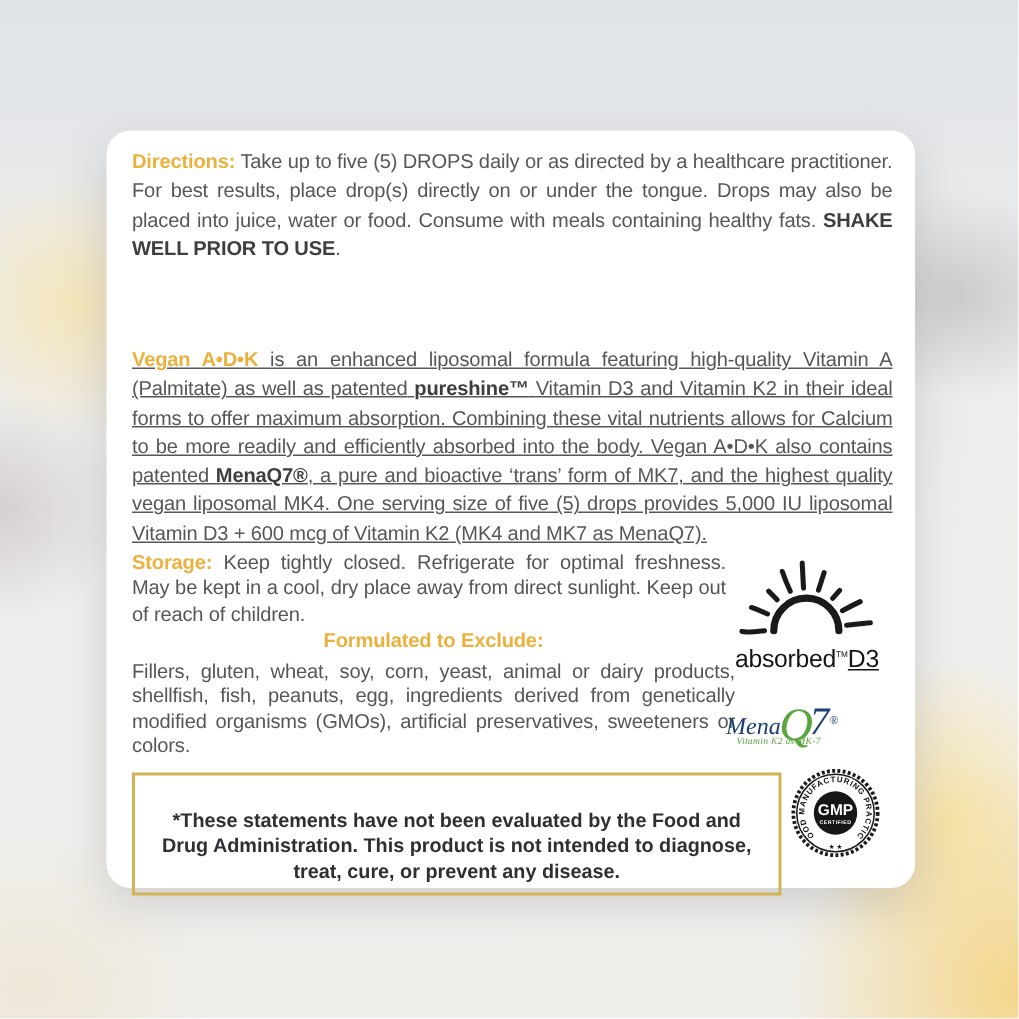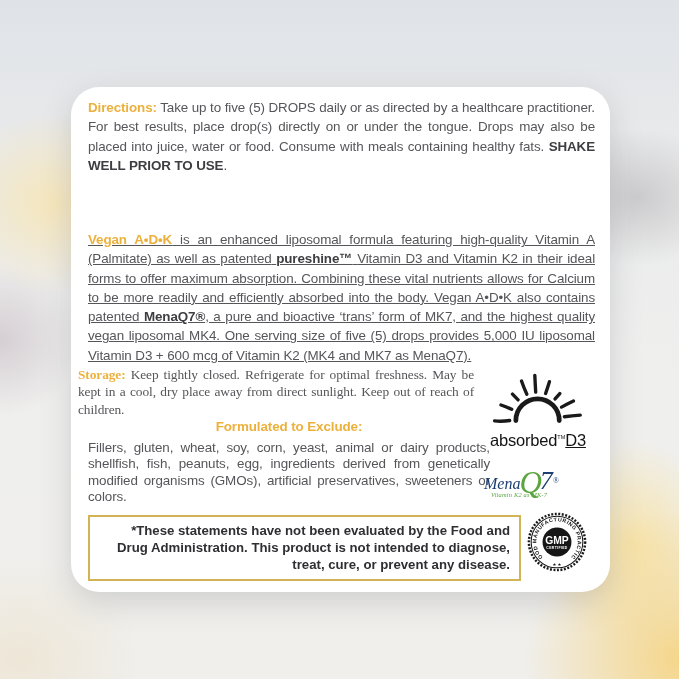--- a/index.html
+++ b/index.html
@@ -21,44 +21,44 @@
       radial-gradient(120px 110px at 0% 50%, rgba(209,201,206,.85) 0%, rgba(209,201,206,0) 70%),
       radial-gradient(120px 95px at 94% 29%, rgba(198,197,199,.85) 0%, rgba(198,197,199,0) 72%),
       radial-gradient(210px 200px at 100% 97%, #F5D68A 0%, rgba(245,214,138,0) 74%),
       radial-gradient(130px 150px at 93% 80%, rgba(247,227,168,.95) 0%, rgba(247,227,168,0) 70%),
       radial-gradient(170px 140px at 3% 97%, rgba(238,230,214,.95) 0%, rgba(238,230,214,0) 72%),
       linear-gradient(180deg,#DFE3E8 0%,#E9EAEB 22%,#EFEFEE 55%,#F0EFEC 100%);
   }
 
   .card{
     position:absolute;left:71px;top:87px;width:539px;height:505px;
-    background:#FFFFFF;border-radius:28px;
+    background:#FFFFFF;border-radius:16px;
     box-shadow:0 10px 30px rgba(110,110,118,.25);
   }
 
   .sec{
     position:absolute;font-size:13.4px;line-height:19.3px;color:var(--body);
     text-align:justify;letter-spacing:-0.1px;
   }
   .h{color:var(--accent);font-weight:bold;}
   .b{font-weight:bold;color:var(--dark);}
 
   .sec-directions{left:17px;top:11px;width:507px;}
   .sec-warning{left:17px;top:85px;width:507px;}
   .sec-vegan{left:17px;top:143px;width:507px;text-decoration:underline;}
-  .sec-storage{left:7px;top:279px;width:396px;line-height:17.4px;font-family:Liberation Serif, serif;}
+  .sec-storage{left:17px;top:279px;width:396px;line-height:17.4px;}
   .sec-formulated{left:17px;top:332px;width:402px;line-height:16.6px;}
   .sec-formulated .h{display:block;margin-bottom:4px;text-align:center;}
 
   .disclaimer{
     position:absolute;left:17px;top:428px;width:433px;
     border:2px solid var(--gold-border);
-    padding:5px 9px 6px 9px;
+    padding:21px 9px 6px 9px;
     font-size:13.2px;line-height:17px;font-weight:bold;color:#2F2F33;
-    text-align:right;
+    text-align:center;
   }
 
   .pureshine{position:absolute;left:406px;top:283px;width:122px;text-align:center;}
   .pureshine svg{display:block;margin:0 auto;}
   .pureshine-word{
     font-size:16.5px;color:#141414;letter-spacing:-0.2px;line-height:15px;
     white-space:nowrap;margin-top:-2px;
   }
   .pureshine-word .tm{font-size:5.5px;vertical-align:super;letter-spacing:0;}
   .pureshine-word .variant{margin-left:0;text-decoration:underline;}

